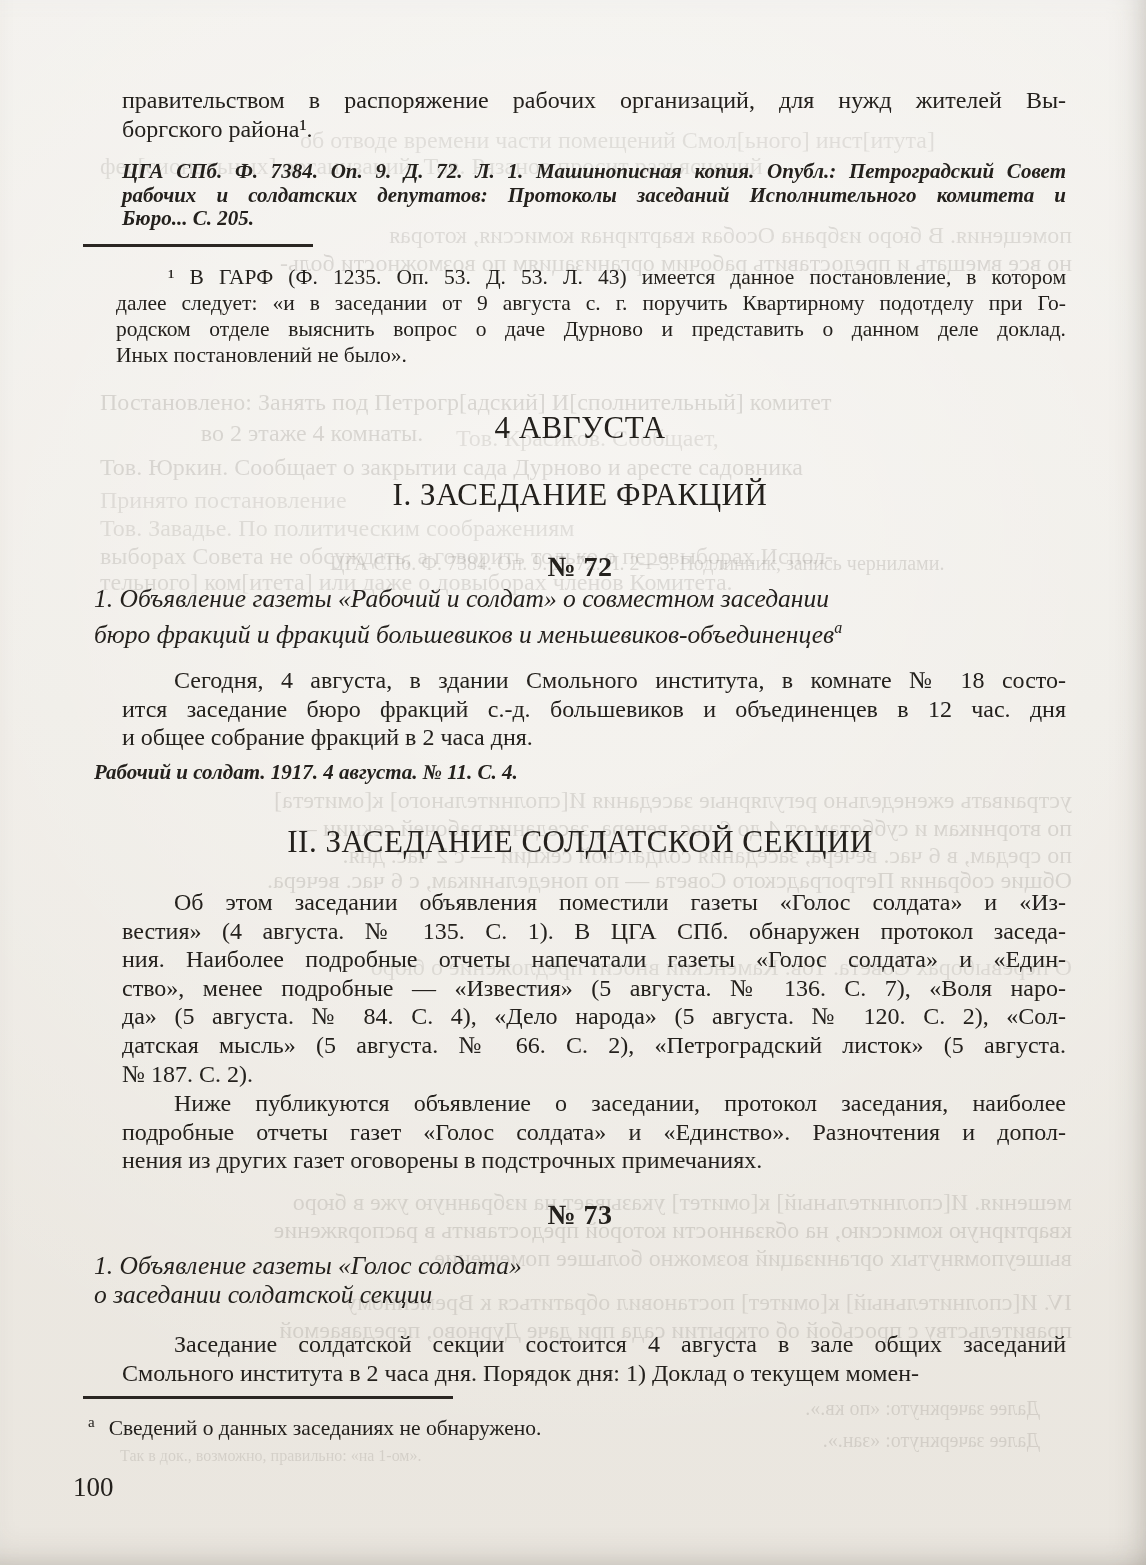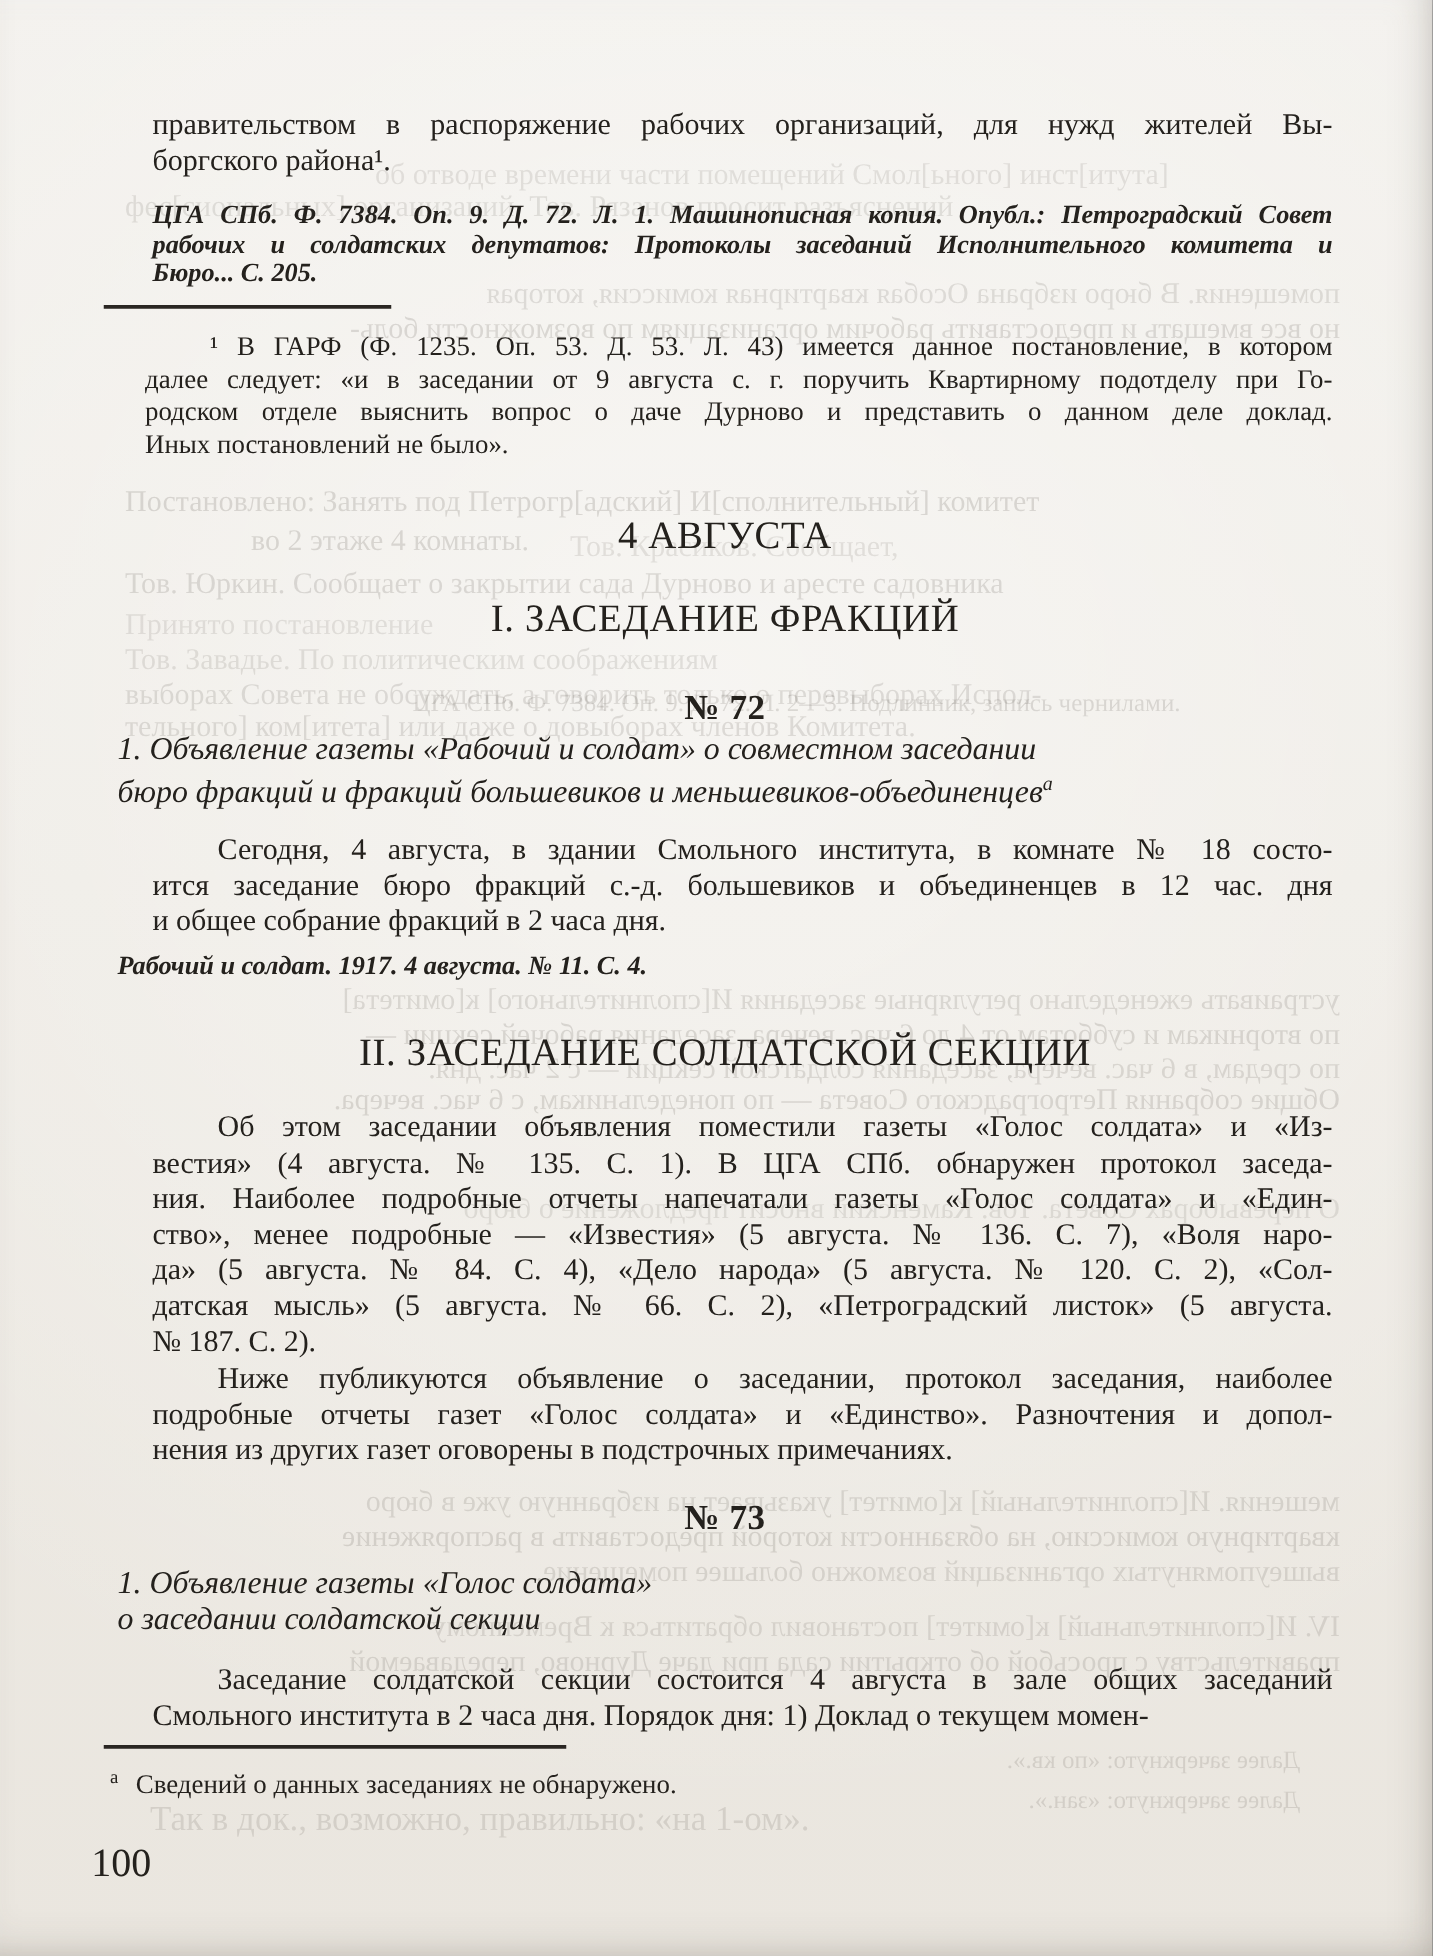--- a/index.html
+++ b/index.html
@@ -24,21 +24,21 @@
   .indent .ln:first-child{text-indent:52px;}
   .source{font-size:21px;line-height:23.6px;font-style:italic;font-weight:bold;}
   .footnote{font-size:21.5px;line-height:26px;}
   .sep{position:absolute;height:3px;background:#2a2622;}
   .h-big{font-size:31px;font-weight:normal;text-align:center;letter-spacing:.5px;}
   .h-num{font-size:28px;font-weight:bold;text-align:center;letter-spacing:.5px;}
   .doc-title{font-size:25.5px;line-height:29px;font-style:italic;text-align:left;}
   .doc-title sup{font-size:16px;}
   .fn-a{font-size:21.5px;}
   .fn-a .sup{font-size:15px;vertical-align:super;margin-right:14px;}
-  .pagenum{position:absolute;left:73px;top:1472px;font-size:32px;}
+  .pagenum{position:absolute;left:73px;top:1472px;font-size:27px;}
   .ghost{
     position:absolute;width:972px;
     font-size:24px;line-height:28px;
     color:#4e473f;filter:blur(.6px);
     pointer-events:none;
   }
   .ghost.mirror{transform:scaleX(-1);}
 </style>
 </head>
 <body>
@@ -64,21 +64,21 @@
       <div class="ghost mirror" style="top: 841px; left: 100px; opacity: 0.15;">по средам, в 6 час. вечера, заседания солдатской секции — с 2 час. дня.</div>
       <div class="ghost mirror" style="top: 866px; left: 100px; opacity: 0.16;">Общие собрания Петроградского Совета — по понедельникам, с 6 час. вечера.</div>
       <div class="ghost mirror" style="top: 953px; left: 100px; opacity: 0.12;">О перевыборах Совета. Тов. Каменский вносит предложение о бюро</div>
       <div class="ghost mirror" style="top: 1188px; left: 100px; opacity: 0.15;">мешения. И[сполнительный] к[омитет] указывает на избранную уже в бюро</div>
       <div class="ghost mirror" style="top: 1216px; left: 100px; opacity: 0.16;">квартирную комиссию, на обязанности которой предоставить в распоряжение</div>
       <div class="ghost mirror" style="top: 1244px; left: 100px; opacity: 0.15;">вышеупомянутых организаций возможно большее помещение.</div>
       <div class="ghost mirror" style="top: 1288px; left: 100px; opacity: 0.14;">IV. И[сполнительный] к[омитет] постановил обратиться к Временному</div>
       <div class="ghost mirror" style="top: 1316px; left: 100px; opacity: 0.15;">правительству с просьбой об открытии сада при даче Дурново, передаваемой</div>
       <div class="ghost mirror" style="top: 1394px; left: 620px; width: 420px; font-size: 20px; opacity: 0.15;">Далее зачеркнуто: «по кв.».</div>
       <div class="ghost mirror" style="top: 1426px; left: 620px; width: 420px; font-size: 20px; opacity: 0.15;">Далее зачеркнуто: «зан.».</div>
-      <div class="ghost" style="top: 1442px; left: 120px; width: 700px; font-size: 28px; opacity: 0.14;">Так в док., возможно, правильно: «на 1-ом».</div>
+      <div class="ghost" style="top: 1442px; left: 120px; width: 700px; font-size: 16px; opacity: 0.14;">Так в док., возможно, правильно: «на 1-ом».</div>
     </div>
 
   <div class="abs body-text just" style="top:86px">
       <div class="ln">правительством в распоряжение рабочих организаций, для нужд жителей Вы-</div>
       <div class="ln last">боргского района¹.</div>
     </div>
 
   <div class="abs source just" style="top:160px">
       <div class="ln">ЦГА СПб. Ф. 7384. Оп. 9. Д. 72. Л. 1. Машинописная копия. Опубл.: Петроградский Совет</div>
       <div class="ln">рабочих и солдатских депутатов: Протоколы заседаний Исполнительного комитета и</div>

